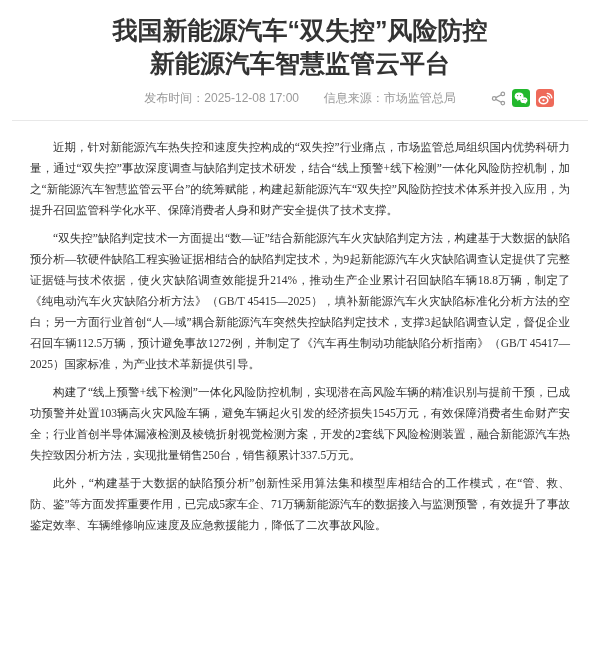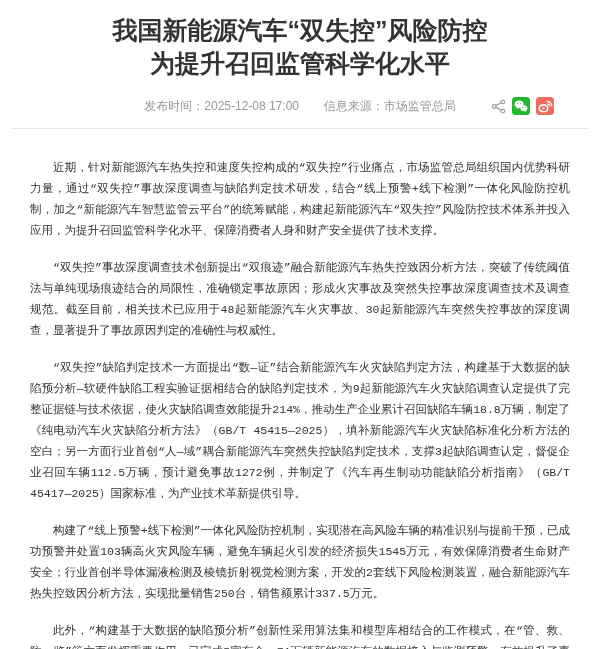--- a/index.html
+++ b/index.html
@@ -8,21 +8,21 @@
     background: #ffffff;
   }
   body {
     width: 600px;
     height: 649px;
     overflow: hidden;
     font-family: "Liberation Sans", sans-serif;
     color: #333333;
   }
   .article-title {
-    margin: 14px 55px 16px;
+    margin: 14px 55px 8px;
     text-align: center;
     font-size: 25px;
     line-height: 1.32;
     font-weight: 700;
     color: #333333;
     font-family: "Liberation Sans", "DejaVu Sans", sans-serif;
   }
   .article-title .title-line { display: block; }
   .meta-row {
     position: relative;
@@ -55,37 +55,37 @@
   }
   .divider {
     margin: 12px 12px 0;
     border-bottom: 1px solid #e8e8e8;
     height: 0;
   }
   .article-body {
     padding: 12px 30px 0;
   }
   .article-body p {
-    margin: 16px 0 7px;
+    margin: 4px 0 7px;
     text-indent: 2em;
     text-align: justify;
     font-size: 11.5px;
     line-height: 21px;
     color: #333333;
-    font-family: Liberation Mono, monospace;
+    font-family: Liberation Serif, serif;
   }
 </style>
 </head>
 <body>
 
 <div>
 
   <h1 class="article-title">
     <span class="title-line">我国新能源汽车“双失控”风险防控</span>
-    <span class="title-line">为提升召回监管科学化水平</span>
+    <span class="title-line">新能源汽车智慧监管云平台</span>
   </h1>
 
   <div class="meta-row">
     <div class="meta-center">
       <span class="meta-group">
         <span>发布时间：</span><span>2025-12-08 17:00</span>
       </span>
       <span class="gap"></span>
       <span class="meta-group">
         <span>信息来源：</span><span>市场监管总局</span>
@@ -126,19 +126,18 @@
           <path d="M11.5 6.9 a3 3 0 0 1 2.4 2.3" fill="none" stroke="#ffffff" stroke-width="1.2" stroke-linecap="round"></path>
         </svg>
       </span>
     </div>
   </div>
 
   <div class="divider"></div>
 
   <div class="article-body">
     <p>近期，针对新能源汽车热失控和速度失控构成的“双失控”行业痛点，市场监管总局组织国内优势科研力量，通过“双失控”事故深度调查与缺陷判定技术研发，结合“线上预警+线下检测”一体化风险防控机制，加之“新能源汽车智慧监管云平台”的统筹赋能，构建起新能源汽车“双失控”风险防控技术体系并投入应用，为提升召回监管科学化水平、保障消费者人身和财产安全提供了技术支撑。</p>
-    <p>“双失控”事故深度调查技术创新提出“双痕迹”融合新能源汽车热失控致因分析方法，突破了传统阈值法与单纯现场痕迹结合的局限性，准确锁定事故原因；形成火灾事故及突然失控事故深度调查技术及调查规范。截至目前，相关技术已应用于48起新能源汽车火灾事故、30起新能源汽车突然失控事故的深度调查，显著提升了事故原因判定的准确性与权威性。</p>
     <p>“双失控”缺陷判定技术一方面提出“数—证”结合新能源汽车火灾缺陷判定方法，构建基于大数据的缺陷预分析—软硬件缺陷工程实验证据相结合的缺陷判定技术，为9起新能源汽车火灾缺陷调查认定提供了完整证据链与技术依据，使火灾缺陷调查效能提升214%，推动生产企业累计召回缺陷车辆18.8万辆，制定了《纯电动汽车火灾缺陷分析方法》（GB/T 45415—2025），填补新能源汽车火灾缺陷标准化分析方法的空白；另一方面行业首创“人—域”耦合新能源汽车突然失控缺陷判定技术，支撑3起缺陷调查认定，督促企业召回车辆112.5万辆，预计避免事故1272例，并制定了《汽车再生制动功能缺陷分析指南》（GB/T 45417—2025）国家标准，为产业技术革新提供引导。</p>
     <p>构建了“线上预警+线下检测”一体化风险防控机制，实现潜在高风险车辆的精准识别与提前干预，已成功预警并处置103辆高火灾风险车辆，避免车辆起火引发的经济损失1545万元，有效保障消费者生命财产安全；行业首创半导体漏液检测及棱镜折射视觉检测方案，开发的2套线下风险检测装置，融合新能源汽车热失控致因分析方法，实现批量销售250台，销售额累计337.5万元。</p>
     <p>此外，“构建基于大数据的缺陷预分析”创新性采用算法集和模型库相结合的工作模式，在“管、救、防、鉴”等方面发挥重要作用，已完成5家车企、71万辆新能源汽车的数据接入与监测预警，有效提升了事故鉴定效率、车辆维修响应速度及应急救援能力，降低了二次事故风险。</p>
   </div>
 
 </div>
 
 </body></html>

